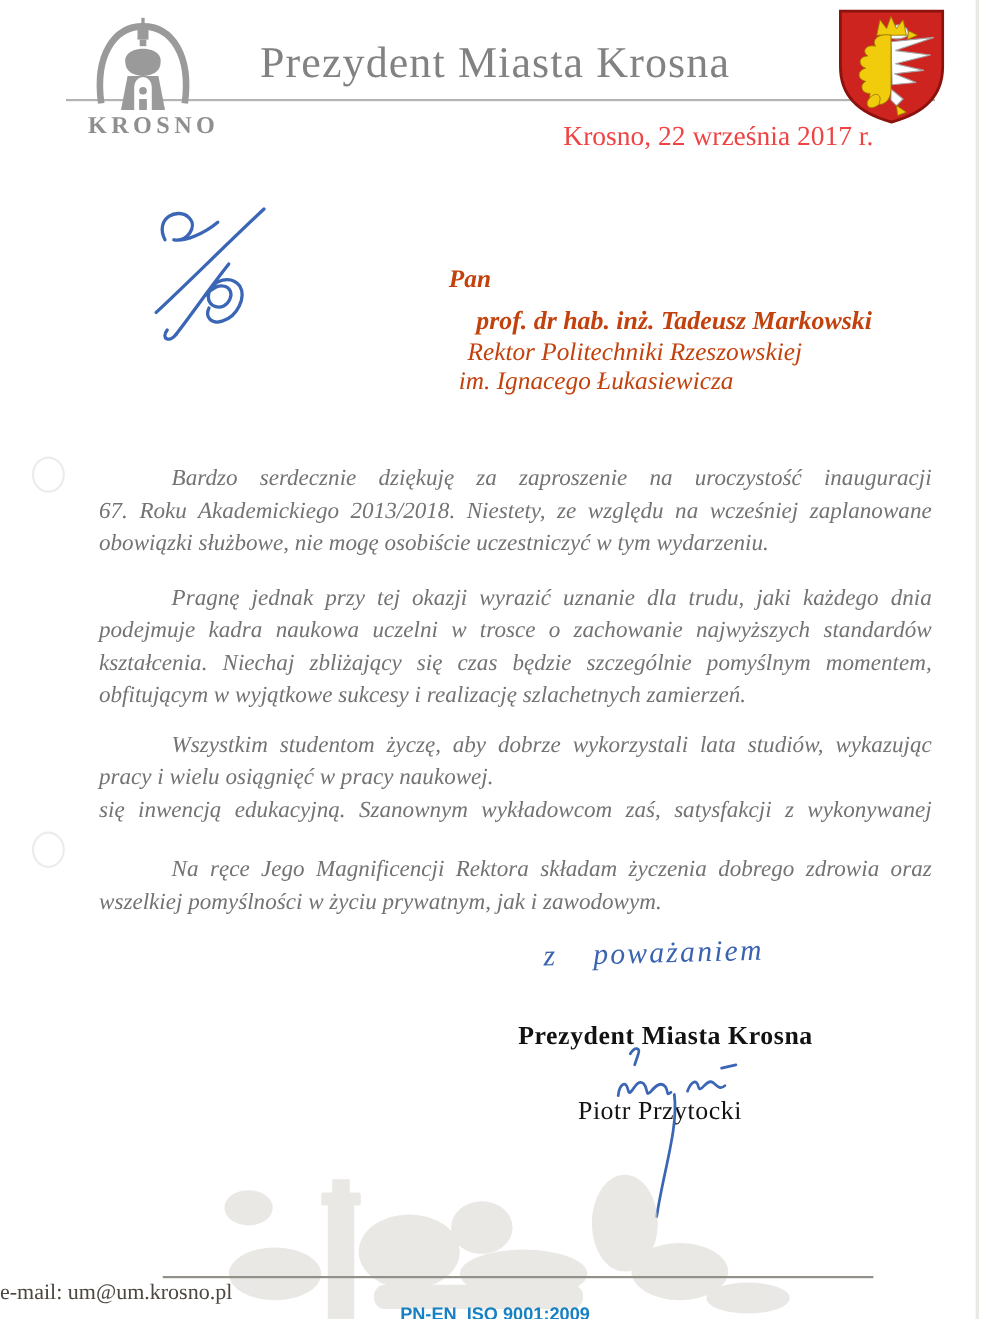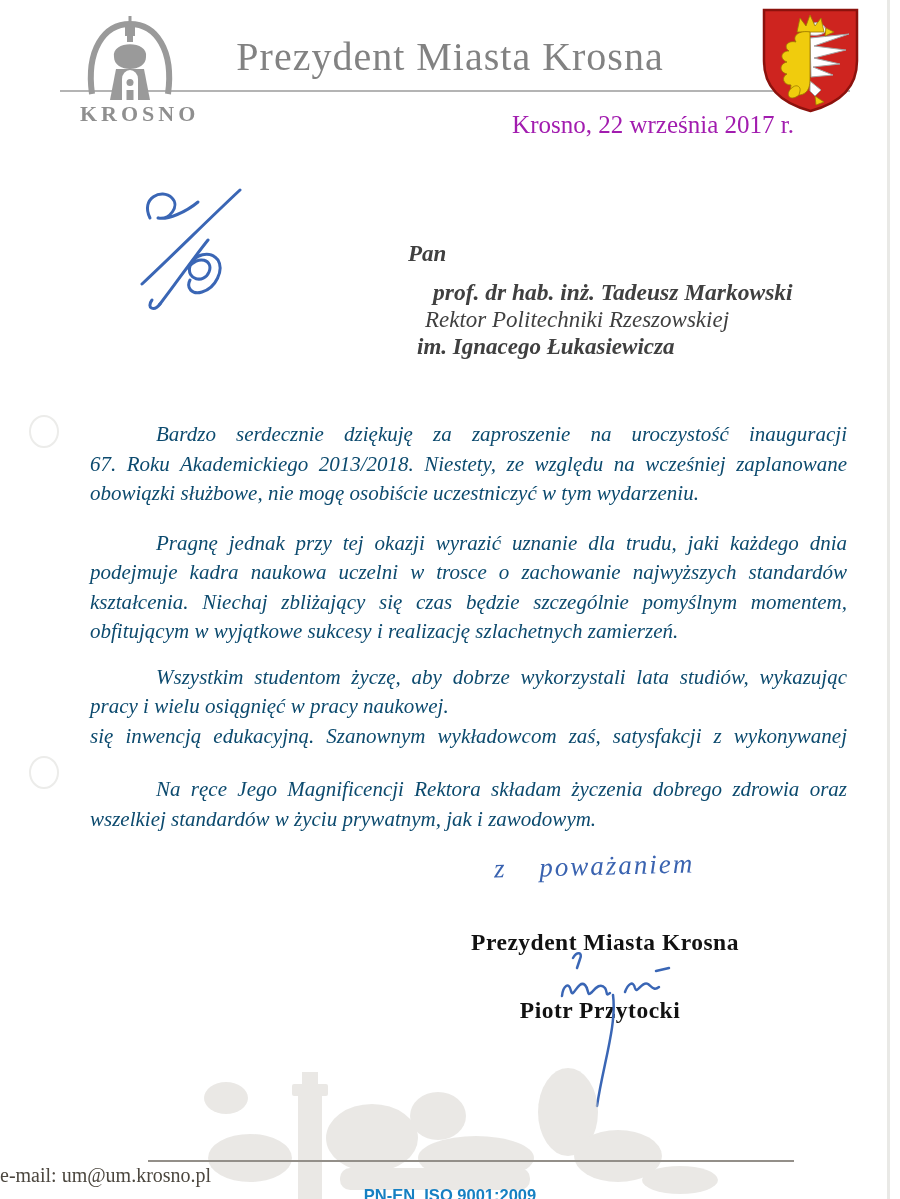--- a/index.html
+++ b/index.html
@@ -16,49 +16,49 @@
   
   .header-rule{position:absolute;left:60px;top:90px;width:790px;height:2px;background:#b4b4b4;}
   .logo{position:absolute;left:80px;top:16px;width:100px;text-align:center;}
   .logo svg{display:block;margin:0 auto;}
   .logo-caption{margin-top:1px;font-weight:bold;font-size:22px;letter-spacing:4px;color:#8f8f8f;}
   .title{
     position:absolute;left:0;top:33px;width:100%;margin:0;text-align:center;
     font-weight:normal;font-size:40px;letter-spacing:1px;color:#828282;
   }
   .coa{position:absolute;left:757px;top:5px;}
-  .date{position:absolute;right:106px;top:111px;font-size:25px;color:#a21caf;}
+  .date{position:absolute;right:106px;top:111px;font-size:25px;color:#ef4444;}
   
   .initials{position:absolute;left:112px;top:176px;}
   .hand-closing{
     position:absolute;left:494px;top:851px;
     font-style:italic;font-size:27px;color:#3a63b0;
     letter-spacing:2px;word-spacing:24px;transform:rotate(-1.5deg);
   }
   .signature{position:absolute;left:540px;top:948px;}
   
-  .recipient{position:absolute;left:408px;top:241px;font-size:23px;font-style:italic;color:#404040;}
+  .recipient{position:absolute;left:408px;top:241px;font-size:23px;font-style:italic;color:#c2410c;}
   .salutation{font-weight:bold;line-height:26px;margin-bottom:12px;}
   .r-name{font-weight:bold;font-size:23.5px;line-height:27px;margin-left:25px;margin-top:2px;}
   .r-t1{line-height:27px;margin-left:17px;}
-  .r-t2{line-height:27px;margin-left:9px;font-weight:bold;}
+  .r-t2{line-height:27px;margin-left:9px;}
   
-  .body-text{position:absolute;left:90px;top:420px;width:757px;font-style:italic;font-size:21px;color:#0c4a6e;}
+  .body-text{position:absolute;left:90px;top:420px;width:757px;font-style:italic;font-size:21px;color:#737373;}
   .para{margin:0;}
   .para1{margin-bottom:20px;}
   .para2{margin-bottom:16px;}
   .para3{margin-bottom:24px;}
   .line{line-height:29.5px;text-align:justify;text-align-last:justify;}
   .line.first{text-indent:66px;}
   .line.last{text-align-last:left;}
   
   .signer-title{position:absolute;left:402px;top:929px;width:406px;text-align:center;
     font-weight:bold;font-size:23.5px;color:#121212;letter-spacing:0.5px;}
   .signer-name{position:absolute;left:402px;top:997px;width:396px;text-align:center;
-    font-weight:bold;font-size:23.5px;color:#121212;letter-spacing:0.5px;}
+    font-weight:normal;font-size:23.5px;color:#121212;letter-spacing:0.5px;}
   
   .watermark{position:absolute;left:140px;top:1040px;}
   .f-address{position:absolute;left:0;top:1131px;width:100%;text-align:center;
     font-size:22px;color:#45413a;}
   .f-rule{position:absolute;left:148px;top:1160px;width:646px;height:2px;background:#938f89;}
   .f-contact{position:absolute;left:0;top:1164px;width:100%;display:flex;justify-content:center;gap:28px;
     font-size:20px;color:#4c473f;flex-direction:column;}
   .f-cert{position:absolute;left:0;top:1186px;width:100%;text-align:center;
     font-family:"Liberation Sans", sans-serif;font-weight:bold;font-size:16.5px;color:#1781c3;white-space:pre;}
 </style>
@@ -139,21 +139,21 @@
       <div class="line">kształcenia. Niechaj zbliżający się czas będzie szczególnie pomyślnym momentem,</div>
       <div class="line last">obfitującym w wyjątkowe sukcesy i realizację szlachetnych zamierzeń.</div>
     </div>
     <div class="para para3">
       <div class="line first">Wszystkim studentom życzę, aby dobrze wykorzystali lata studiów, wykazując</div>
       <div class="line last">pracy i wielu osiągnięć w pracy naukowej.</div>
       <div class="line">się inwencją edukacyjną. Szanownym wykładowcom zaś, satysfakcji z wykonywanej</div>
     </div>
     <div class="para para4">
       <div class="line first">Na ręce Jego Magnificencji Rektora składam życzenia dobrego zdrowia oraz</div>
-      <div class="line last">wszelkiej standardów w życiu prywatnym, jak i zawodowym.</div>
+      <div class="line last">wszelkiej pomyślności w życiu prywatnym, jak i zawodowym.</div>
     </div>
   </div>
 
   <div class="hand-closing">z poważaniem</div>
   <div class="signer-title">Prezydent Miasta Krosna</div>
   <div class="signer-name">Piotr Przytocki</div>
 
   <svg class="signature" width="160" height="160" viewBox="0 0 160 160">
     <g fill="none" stroke="#3a66b5" stroke-width="2.5" stroke-linecap="round" stroke-linejoin="round">
       <path d="M33,10 C37,3 43,4 40,11 L37,20"></path>

